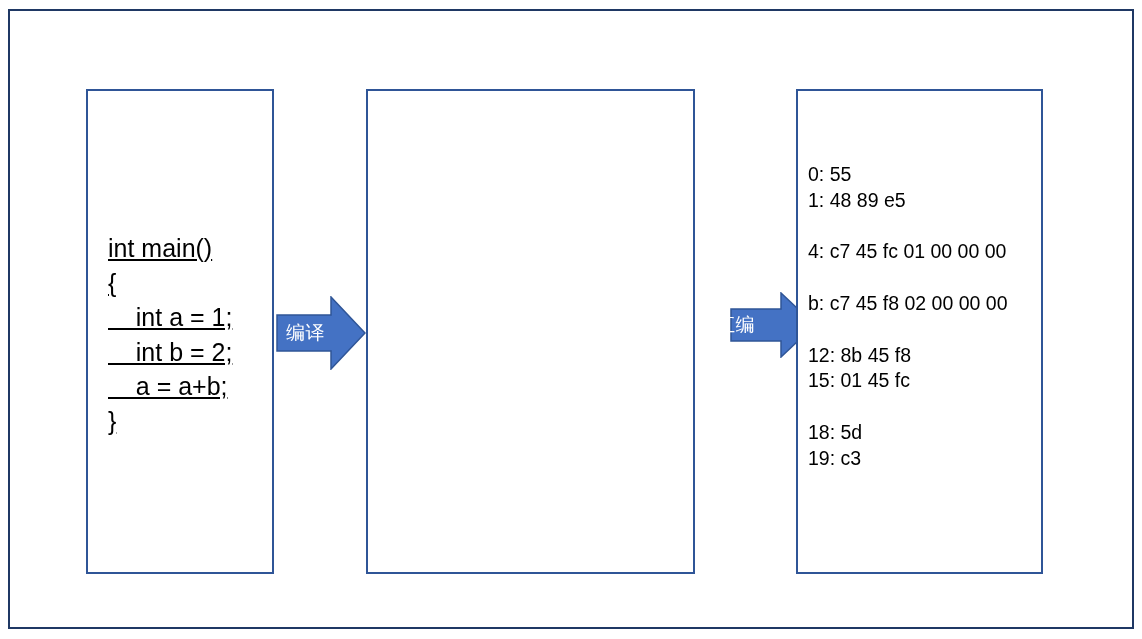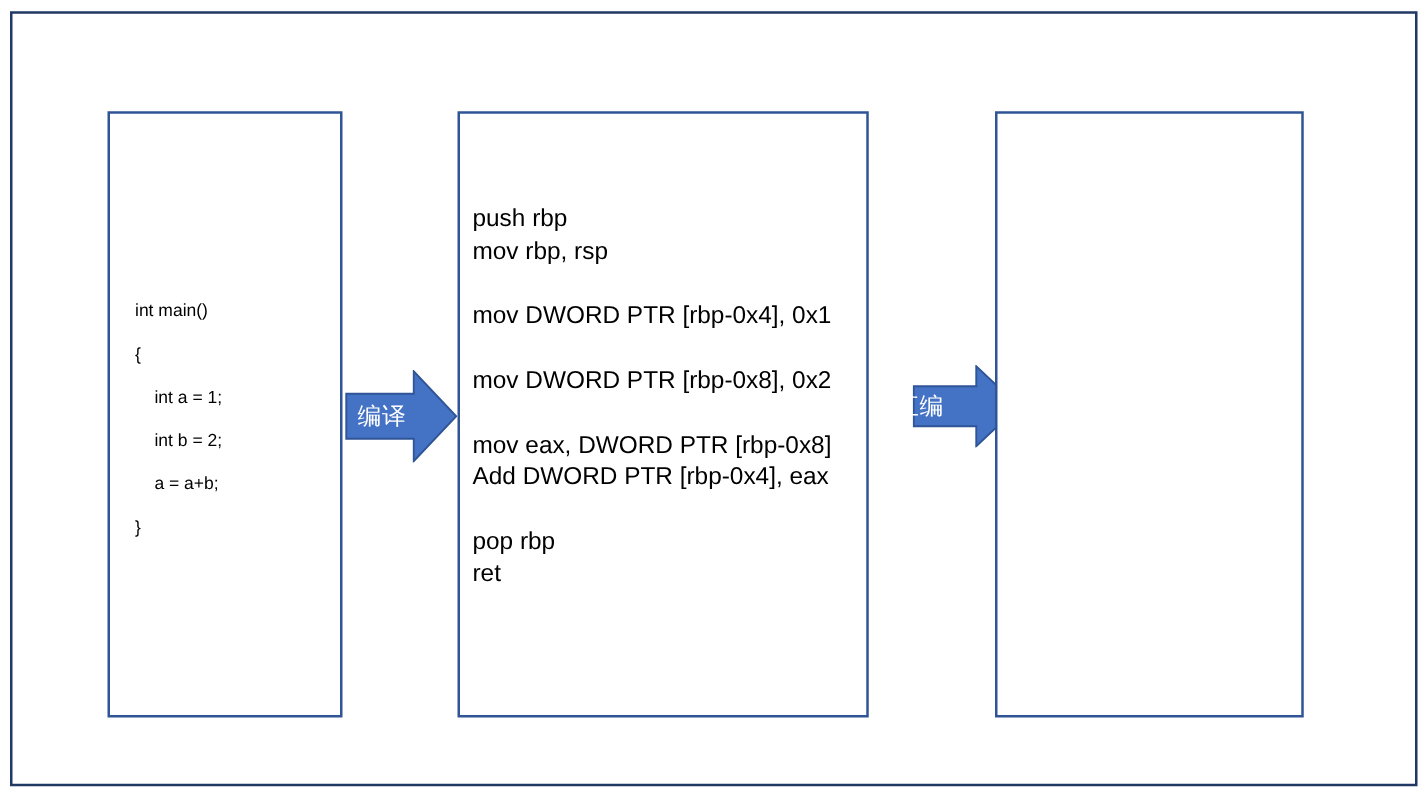--- a/index.html
+++ b/index.html
@@ -44,22 +44,23 @@
     position: absolute;
     white-space: pre;
     color: #000000;
     font-family: "Liberation Sans", "DejaVu Sans", sans-serif;
     font-size: 21px;
     line-height: 29px;
   }
   #source-code {
     left: 108px;
     top: 231px;
-    font-size: 14px;
+    font-size: 25px;
     line-height: 34.5px;
+    text-decoration: underline;
   }
   #assembly-code {
     left: 378px;
     top: 163px;
     font-size: 19.5px;
     line-height: 25.8px;
   }
   #machine-code {
     left: 808px;
     top: 162px;
@@ -104,35 +105,35 @@
 }</div>
 
   <div class="arrow-group" id="arrow-compile">
     <svg class="arrow-svg" width="90" height="74" viewBox="0 0 90 74">
       <polygon points="1,19 55,19 55,1 89,37 55,73 55,55 1,55" fill="#4472C4" stroke="#2F5597" stroke-width="1.5" stroke-linejoin="miter"></polygon>
     </svg>
     <span class="arrow-label">编译</span>
   </div>
 
   <div class="stage-box" id="box-assembly"></div>
-  <div class="code-block" id="assembly-code">push rbp
-mov rbp, rsp
-
-mov DWORD PTR [rbp-0x4], 0x1
-
-mov DWORD PTR [rbp-0x8], 0x2
-
-mov eax, DWORD PTR [rbp-0x8]
-Add DWORD PTR [rbp-0x4], eax
-
-pop rbp
-ret</div>
 
   <div class="arrow-group" id="arrow-assemble">
     <svg class="arrow-svg" width="86" height="66" viewBox="0 0 86 66">
       <polygon points="1,17 51,17 51,1 85,33 51,65 51,49 1,49" fill="#4472C4" stroke="#2F5597" stroke-width="1.5" stroke-linejoin="miter"></polygon>
     </svg>
     <span class="arrow-label">汇编</span>
   </div>
 
   <div class="stage-box" id="box-machine"></div>
+  <div class="code-block" id="machine-code">0: 55
+1: 48 89 e5
+
+4: c7 45 fc 01 00 00 00
+
+b: c7 45 f8 02 00 00 00
+
+12: 8b 45 f8
+15: 01 45 fc
+
+18: 5d
+19: c3</div>
 
 </div>
 
 </body></html>

